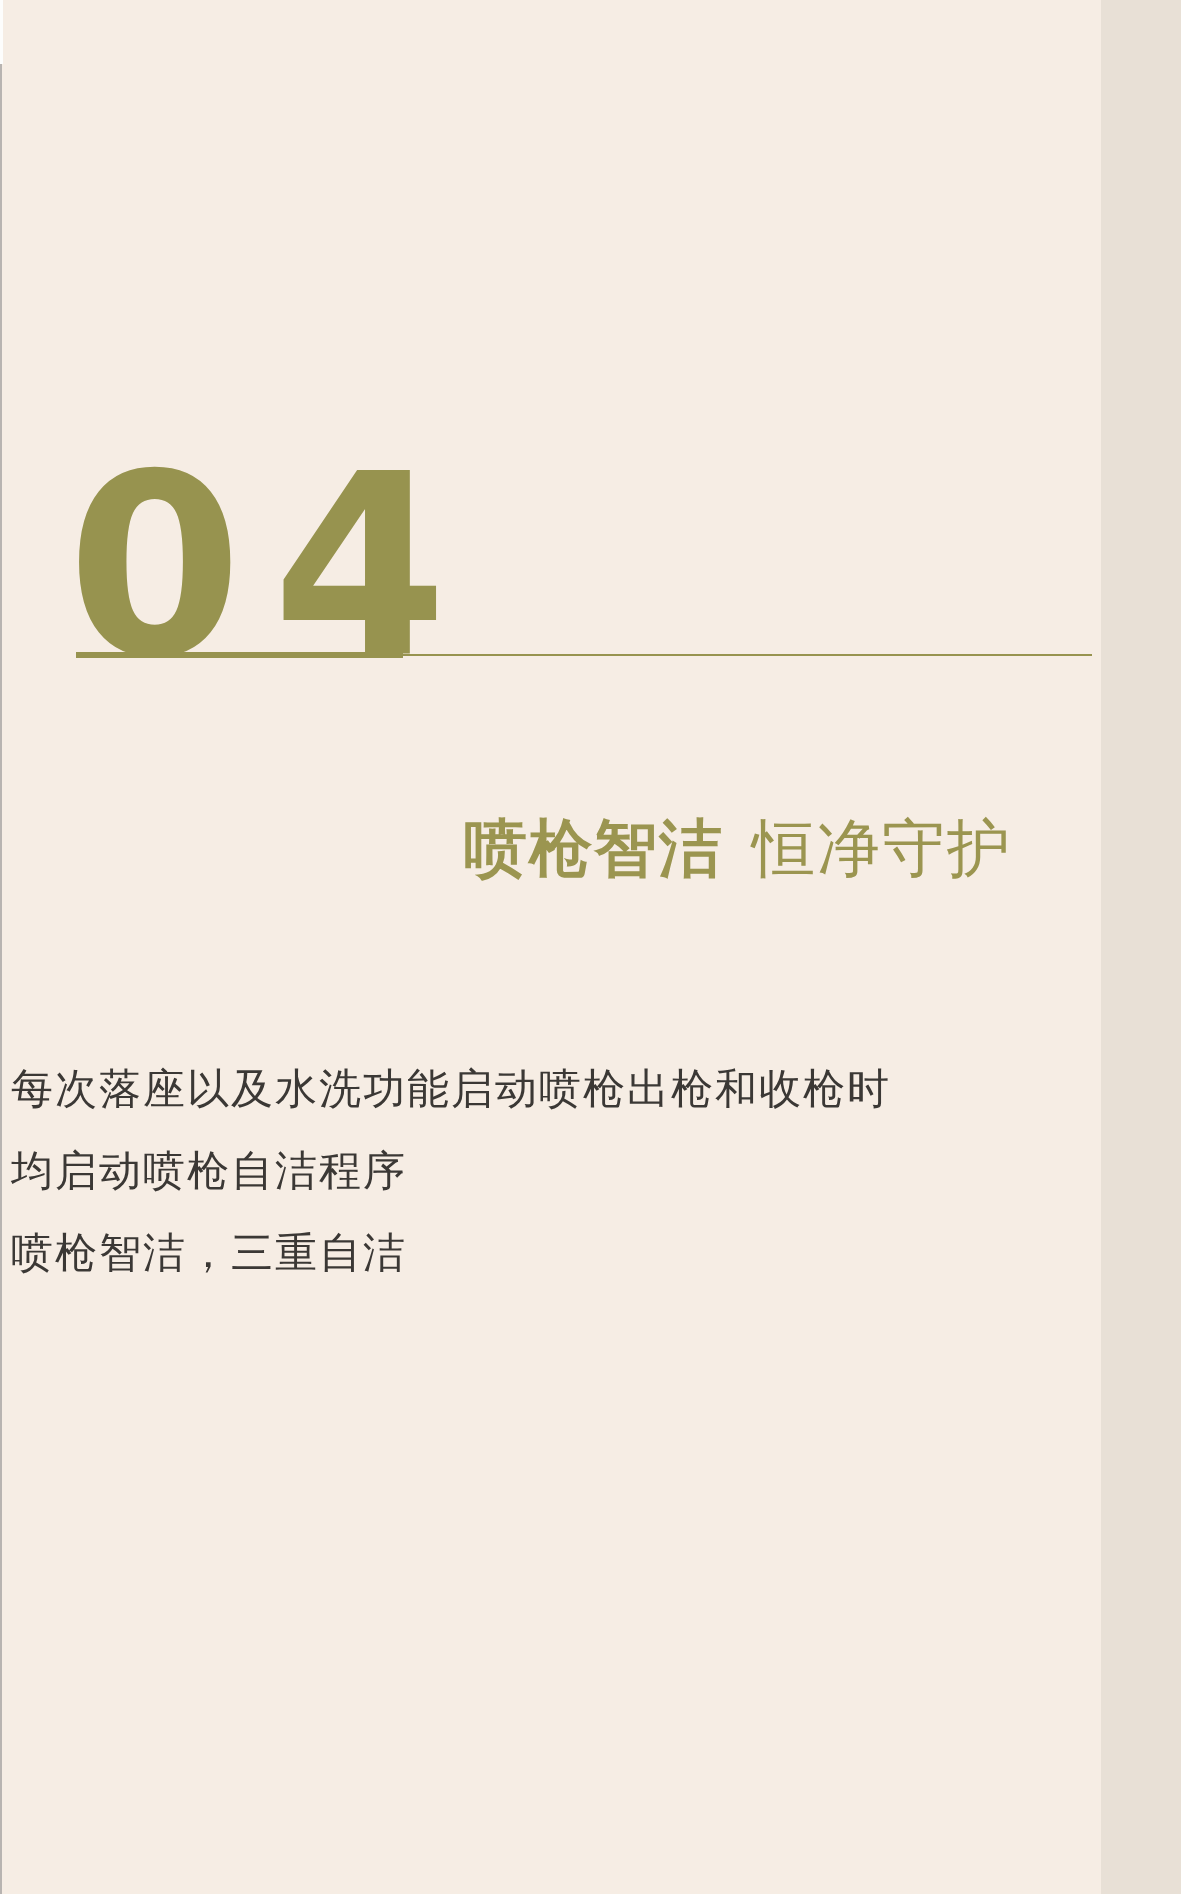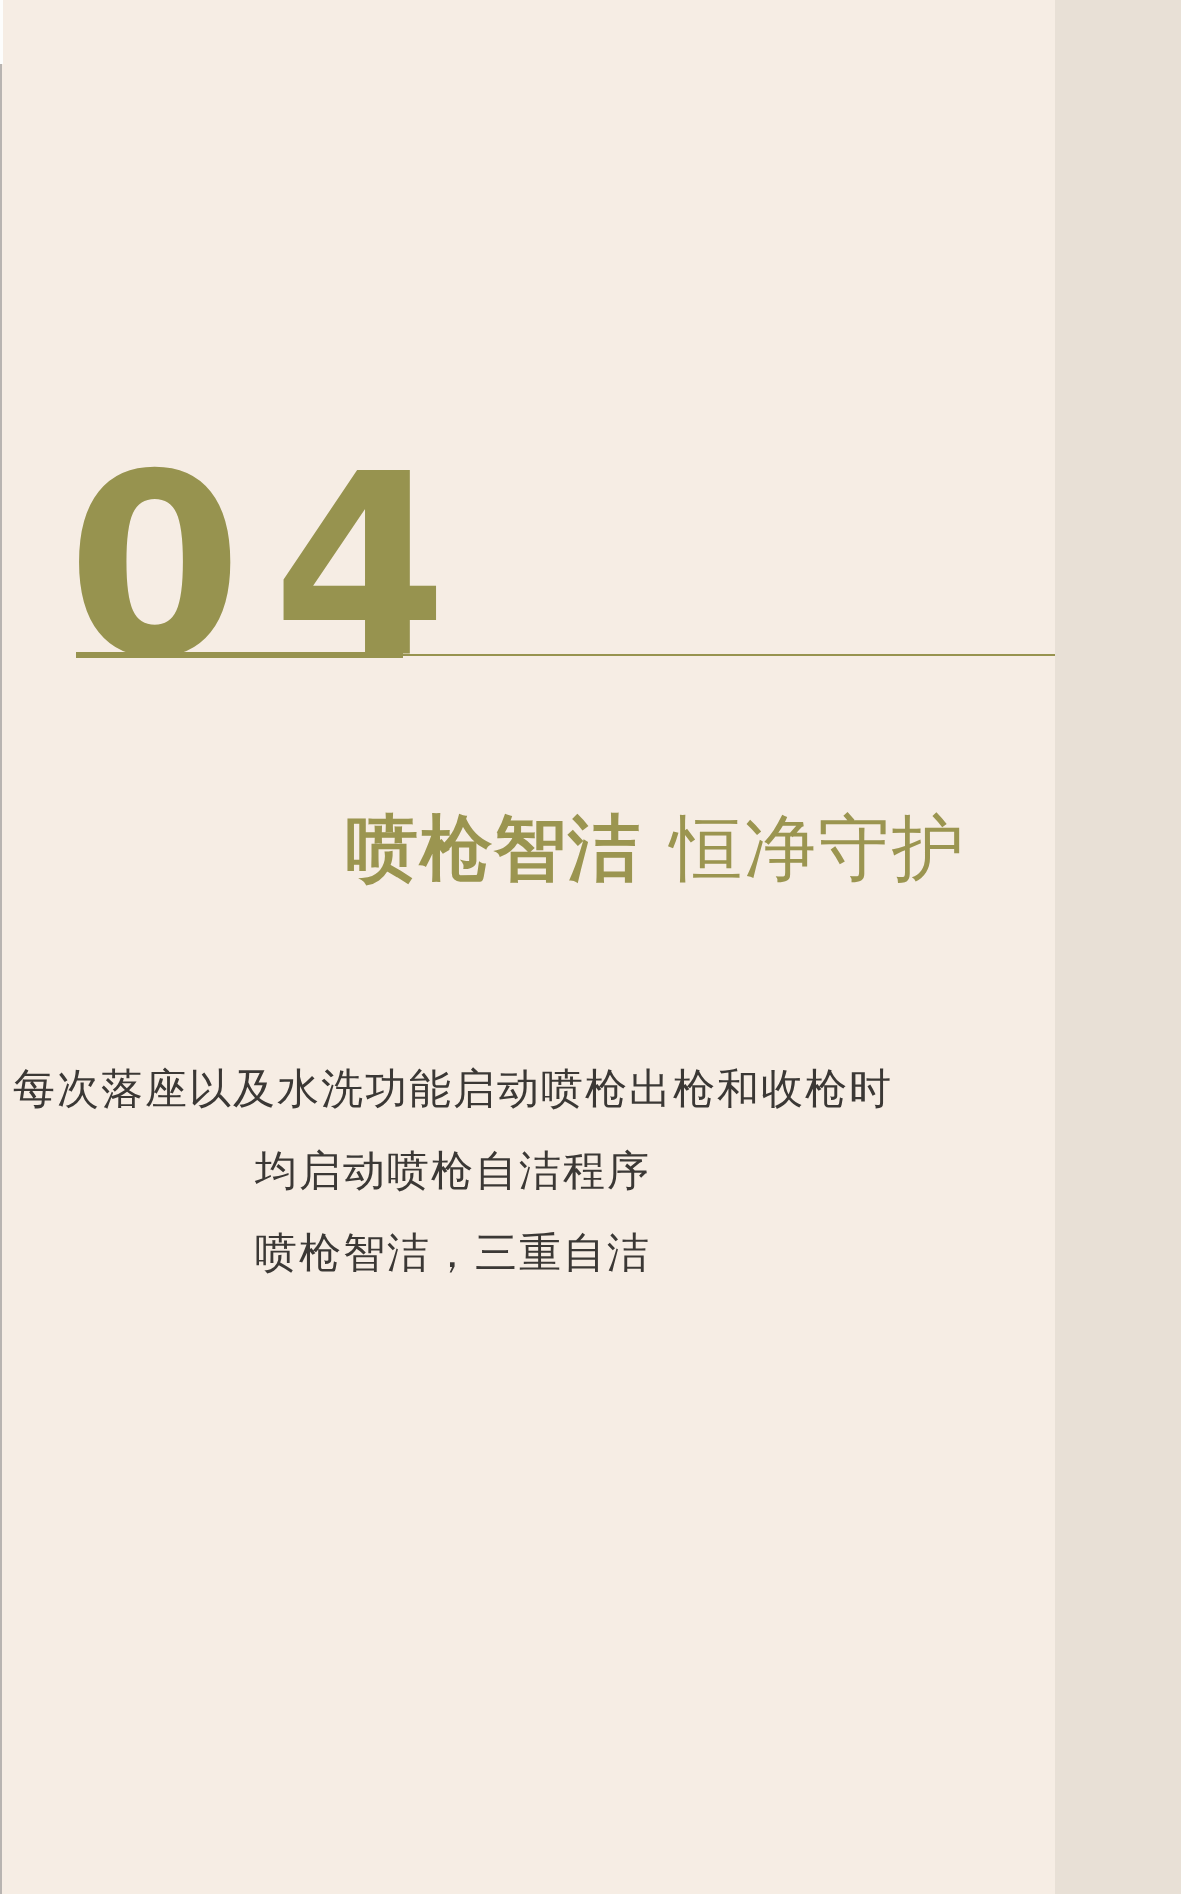--- a/index.html
+++ b/index.html
@@ -7,20 +7,21 @@
     padding: 0;
     background: #e8e0d6;
   }
   .page {
     position: relative;
     width: 1055px;
     height: 1894px;
     overflow: hidden;
     background: var(--bg, #f6ede4);
     font-family: "Liberation Sans", "DejaVu Sans", sans-serif;
+    padding-left: 46px;
   }
   .edge-top {
     position: absolute;
     left: 0; top: 0;
     width: 3px; height: 64px;
     background: #fdfdfc;
   }
   .edge-side {
     position: absolute;
     left: 0; top: 64px;
@@ -58,34 +59,34 @@
     flex: 1;
     height: 2px;
     background: var(--accent, #97934f);
   }
   .title {
     position: absolute;
     top: 802px;
     right: 89px;
     margin: 0;
     font-family: "Liberation Serif", "DejaVu Serif", serif;
-    font-size: 72px;
+    font-size: 63px;
     line-height: 95px;
     letter-spacing: 2px;
     color: var(--title-accent, #9b9550);
     white-space: nowrap;
   }
   .t-strong { font-weight: 700; }
   .t-light  { font-weight: 400; margin-left: 28px; }
   .copy {
     position: absolute;
     top: 1048px;
-    right: 102px;
+    right: 90px;
     width: 1000px;
-    text-align: center;
+    text-align: left;
     font-size: 42px;
     line-height: 82px;
     letter-spacing: 2px;
     color: var(--body-color, #3b3835);
   }
   .para { margin: 0; }
   .para + .para { margin-top: 82px; }
   .copy-line { white-space: nowrap; }
 </style>
 </head>

